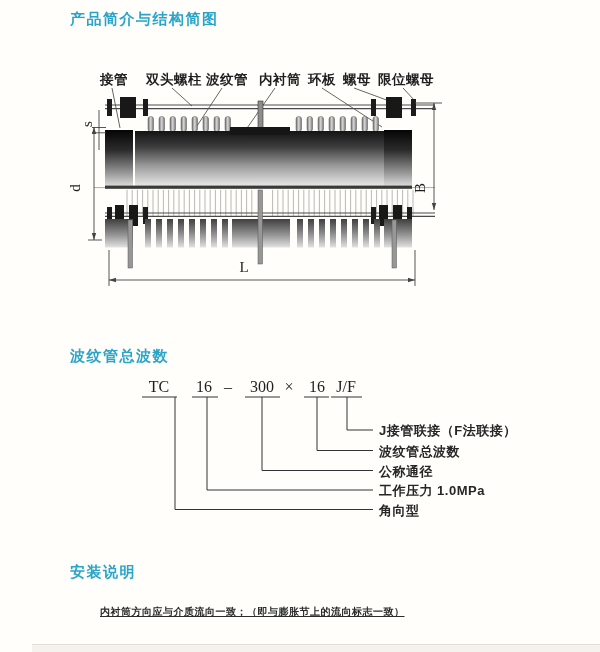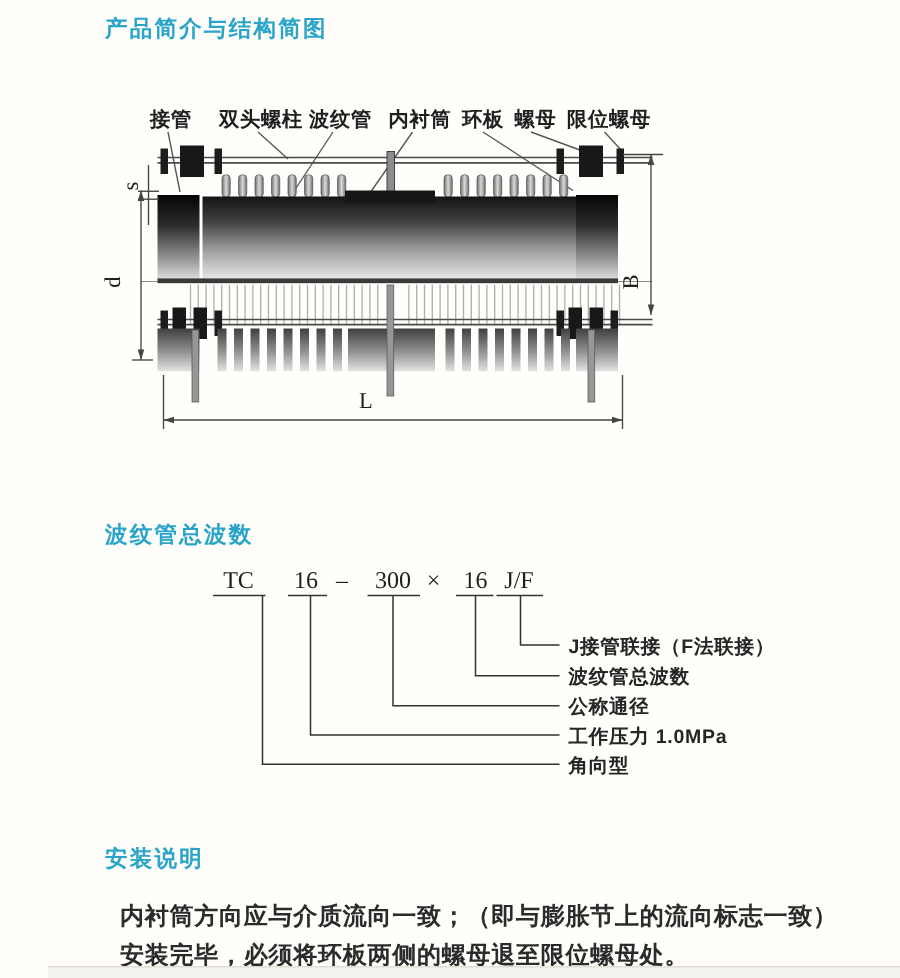--- a/index.html
+++ b/index.html
@@ -12,23 +12,24 @@
   .page{position:absolute;inset:0;margin-left:32px;}
   .sec-title{
     position:absolute;left:38px;
     font-size:15px;font-weight:bold;letter-spacing:1.5px;
     color:#2aa5c9;
   }
   #title-intro{top:10px;}
   #title-code{top:347px;}
   #title-install{top:563px;}
   .install-text{
-    position:absolute;left:48px;top:599px;
-    font-size:16px;font-weight:600;line-height:26px;color:#2b2b2b;
+    position:absolute;left:68px;top:599px;
+    font-size:10px;font-weight:600;line-height:26px;color:#2b2b2b;
     letter-spacing:0.5px;
+    text-decoration:underline;
   }
   svg{position:absolute;left:0;top:0;}
   svg text{fill:#1f1f1f;}
   .part-label{font-size:13.5px;font-weight:600;letter-spacing:0.5px;}
   .dim-label{font-family:"Liberation Serif","DejaVu Serif",serif;font-size:15px;}
   .code-seg{font-family:"Liberation Serif","DejaVu Serif",serif;font-size:16px;}
   .callout-label{font-size:13px;font-weight:600;letter-spacing:0.5px;fill:#262626;}
   .bottom-edge{
     position:absolute;left:0;right:0;bottom:0;height:7px;
     background:#f4f2ec;border-top:1px solid #e0ddd4;
@@ -281,17 +282,16 @@
       <text class="callout-label" x="347" y="435">J接管联接（F法联接）</text>
       <text class="callout-label" x="347" y="455.5">波纹管总波数</text>
       <text class="callout-label" x="347" y="475.5">公称通径</text>
       <text class="callout-label" x="347" y="495">工作压力 1.0MPa</text>
       <text class="callout-label" x="347" y="514.5">角向型</text>
     </g>
   </svg>
 
   <div class="install-text">
     <div>内衬筒方向应与介质流向一致；（即与膨胀节上的流向标志一致）</div>
-    <div>安装完毕，必须将环板两侧的螺母退至限位螺母处。</div>
   </div>
 
   <div class="bottom-edge"></div>
 </div>
 
 </body></html>

